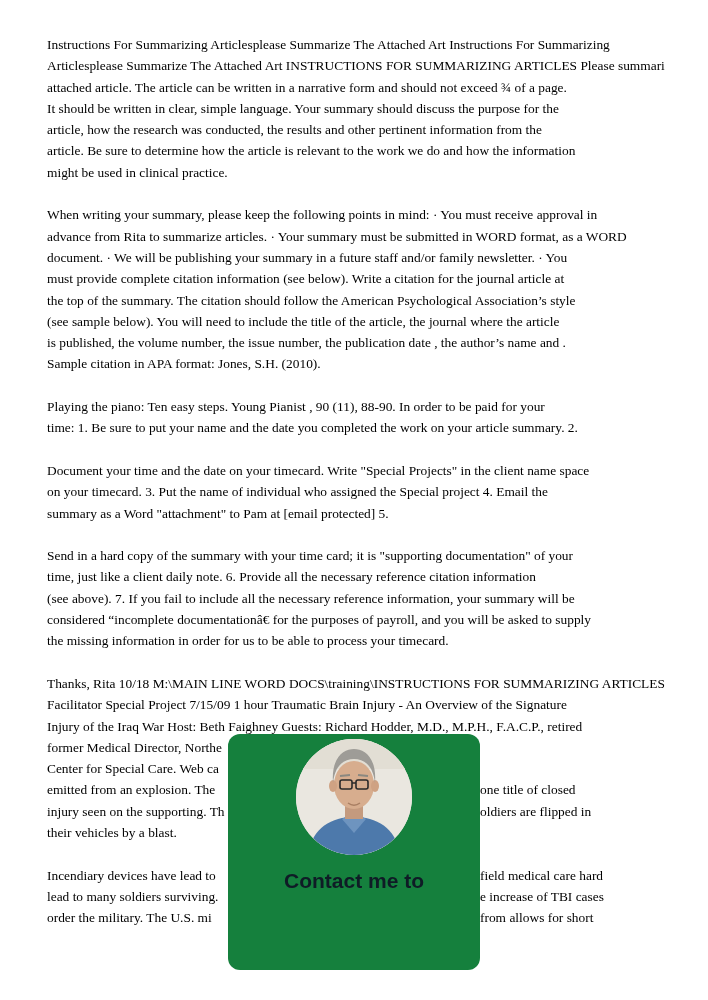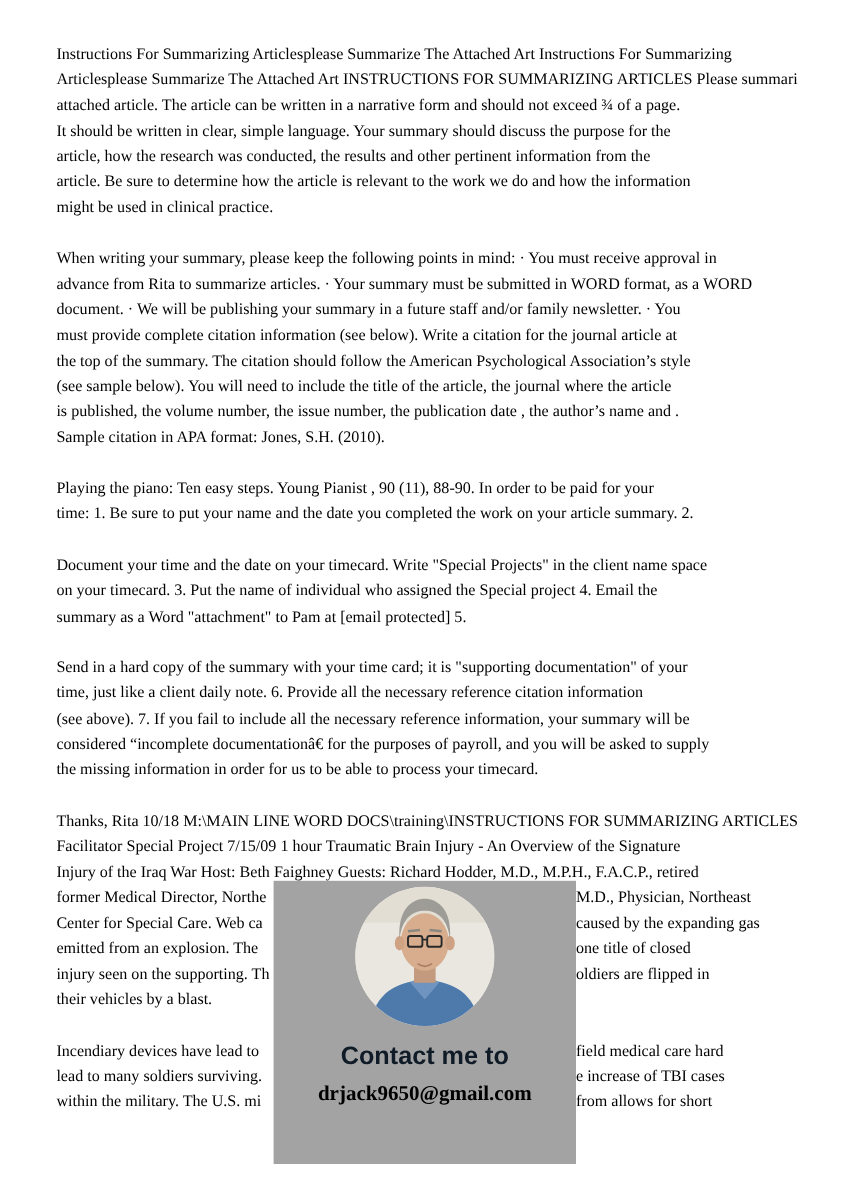--- a/index.html
+++ b/index.html
@@ -108,48 +108,47 @@
       <div class="line">Send in a hard copy of the summary with your time card; it is "supporting documentation" of your</div>
       <div class="line">time, just like a client daily note. 6. Provide all the necessary reference citation information</div>
       <div class="line">(see above). 7. If you fail to include all the necessary reference information, your summary will be</div>
       <div class="line">considered “incomplete documentationâ€ for the purposes of payroll, and you will be asked to supply</div>
       <div class="line">the missing information in order for us to be able to process your timecard.</div>
     </div>
     <div class="para">
       <div class="line">Thanks, Rita 10/18 M:\MAIN LINE WORD DOCS\training\INSTRUCTIONS FOR SUMMARIZING ARTICLES</div>
       <div class="line">Facilitator Special Project 7/15/09 1 hour Traumatic Brain Injury - An Overview of the Signature</div>
       <div class="line">Injury of the Iraq War Host: Beth Faighney Guests: Richard Hodder, M.D., M.P.H., F.A.C.P., retired</div>
-      <div class="line split"><span class="frag-left">former Medical Director, Northe</span><span class="frag-right">M.D., Physician, Northeast</span></div>
-      <div class="line split"><span class="frag-left">Center for Special Care. Web ca</span><span class="frag-right">caused by the expanding gas</span></div>
+      <div class="line split"><span class="frag-left">former Medical Director, Northe</span></div>
+      <div class="line split"><span class="frag-left">Center for Special Care. Web ca</span></div>
       <div class="line split"><span class="frag-left">emitted from an explosion. The </span><span class="frag-right">one title of closed</span></div>
       <div class="line split"><span class="frag-left">injury seen on the supporting. Th</span><span class="frag-right">oldiers are flipped in</span></div>
       <div class="line">their vehicles by a blast.</div>
     </div>
     <div class="para">
       <div class="line split"><span class="frag-left">Incendiary devices have lead to </span><span class="frag-right">field medical care hard</span></div>
       <div class="line split"><span class="frag-left">lead to many soldiers surviving.</span><span class="frag-right">e increase of TBI cases</span></div>
-      <div class="line split"><span class="frag-left">within the military. The U.S. mi</span><span class="frag-right">from allows for short</span></div>
+      <div class="line split"><span class="frag-left">order the military. The U.S. mi</span><span class="frag-right">from allows for short</span></div>
     </div>
   </div>
 
-<div class="overlay" style="background: #a3a3a3;">
+<div class="overlay" style="background: #15803d; border-radius: 12px;">
   <div class="avatar">
     <svg viewBox="0 0 116 116" aria-hidden="true">
       <rect x="0" y="0" width="116" height="116" fill="#eae7e0"></rect>
       <rect x="0" y="0" width="116" height="30" fill="#e2ded4"></rect>
       <path d="M12,116 C16,88 36,78 58,78 C80,78 100,88 104,116 Z" fill="#4d79ab"></path>
       <path d="M46,80 L58,94 L70,80 L64,76 L52,76 Z" fill="#6e94bf"></path>
       <rect x="49" y="60" width="18" height="20" fill="#c49a7e"></rect>
       <ellipse cx="58" cy="46" rx="20" ry="24" fill="#d7ad8e"></ellipse>
       <ellipse cx="37" cy="47" rx="4" ry="6" fill="#cfa283"></ellipse>
       <ellipse cx="79" cy="47" rx="4" ry="6" fill="#cfa283"></ellipse>
       <path d="M37,44 C35,18 48,10 58,10 C68,10 81,18 79,44 C77,26 68,20 58,20 C48,20 39,26 37,44 Z" fill="#9e9c97"></path>
       <rect x="44" y="41" width="12" height="9" rx="2" fill="none" stroke="#2a2a2a" stroke-width="1.6"></rect>
       <rect x="60" y="41" width="12" height="9" rx="2" fill="none" stroke="#2a2a2a" stroke-width="1.6"></rect>
       <line x1="56" y1="44" x2="60" y2="44" stroke="#2a2a2a" stroke-width="1.6"></line>
       <path d="M44,37 L54,36" stroke="#8b8880" stroke-width="2" fill="none"></path>
       <path d="M62,36 L72,37" stroke="#8b8880" stroke-width="2" fill="none"></path>
       <path d="M52,64 C56,67 60,67 64,64" stroke="#a97f63" stroke-width="1.5" fill="none"></path>
     </svg>
   </div>
   <div class="overlay-title first">Contact me to</div>
-  <div class="overlay-email">drjack9650@gmail.com</div>
 </div>
 
 </body></html>

